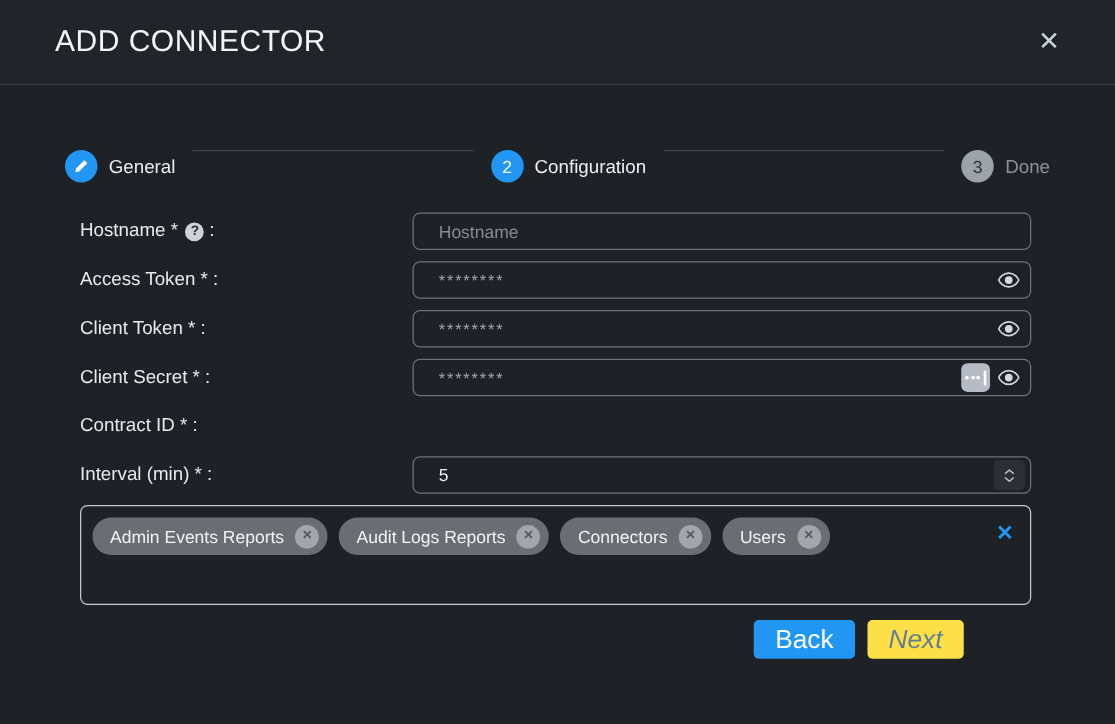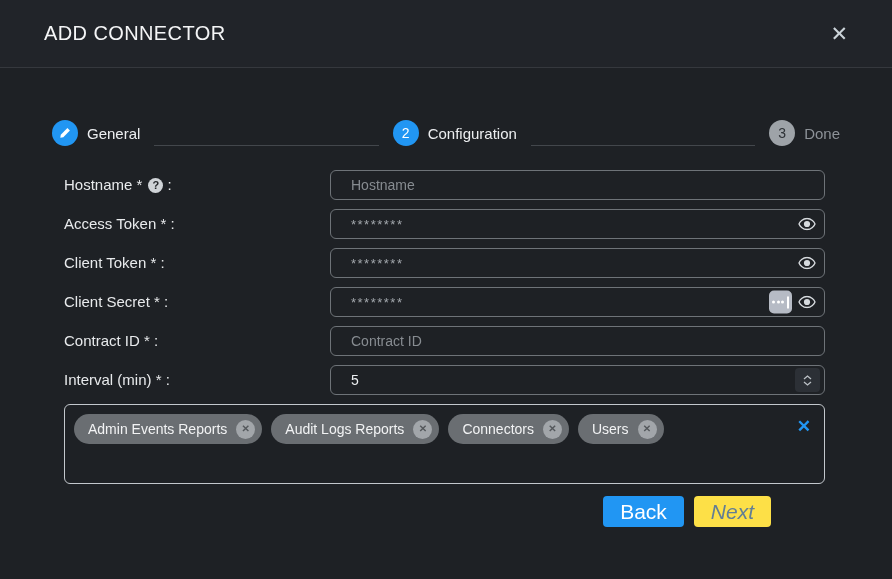--- a/index.html
+++ b/index.html
@@ -16,31 +16,31 @@
   }
   
   .modal-header {
     height: 68px; flex: 0 0 68px;
     background: #212429;
     border-bottom: 1px solid #35383d;
     display: flex; align-items: center;
     padding: 0 40px 0 44px;
   }
   .modal-title {
-    color: #f4f5f6; font-size: 20px; font-weight: 400; letter-spacing: 0.4px;
+    color: #f4f5f6; font-size: 24px; font-weight: 400; letter-spacing: 0.4px;
   }
   .close-btn {
     margin-left: auto;
     background: none; border: none; cursor: pointer;
     color: #ccd4d9; font-size: 21px; line-height: 1; font-weight: 300;
     padding: 2px 4px;
   }
   
   .stepper {
-    display: flex; align-items: flex-end;
+    display: flex; align-items: flex-start;
     margin: 52px 52px 0 52px;
   }
   .step { display: flex; align-items: center; gap: 9px; flex: 0 0 auto; }
   .step-circle {
     width: 26px; height: 26px; border-radius: 50%;
     display: flex; align-items: center; justify-content: center;
     font-size: 14px; color: #fff; background: #2196f3;
   }
   .step-circle.upcoming { background: #9ea3a8; color: #2e3236; }
   .step-label { font-size: 15px; color: #eceef0; }
@@ -218,23 +218,20 @@
           <svg width="18" height="13" viewBox="0 0 18 13">
               <path d="M9 1 C4.6 1 1.7 4.7 1 6.5 C1.7 8.3 4.6 12 9 12 C13.4 12 16.3 8.3 17 6.5 C16.3 4.7 13.4 1 9 1 Z" fill="none" stroke="#d6dade" stroke-width="1.3"></path>
               <circle cx="9" cy="6.5" r="3.1" fill="#d6dade"></circle>
             </svg>
         </button>
       </div>
     </div>
 
     <div class="form-row">
       <div class="form-label">Contract ID * :</div>
-      <div class="field-wrap">
-        <input class="text-input" type="text" placeholder="Contract ID" style="">
-      </div>
     </div>
 
     <div class="form-row">
       <div class="form-label">Interval (min) * :</div>
       <div class="field-wrap">
         <input class="text-input" type="text" value="5" style="">
         <button class="spinner">
           <svg width="9" height="5" viewBox="0 0 9 5">
               <polyline points="1,4 4.5,1 8,4" fill="none" stroke="#bcc1c6" stroke-width="1.3"></polyline>
             </svg>

